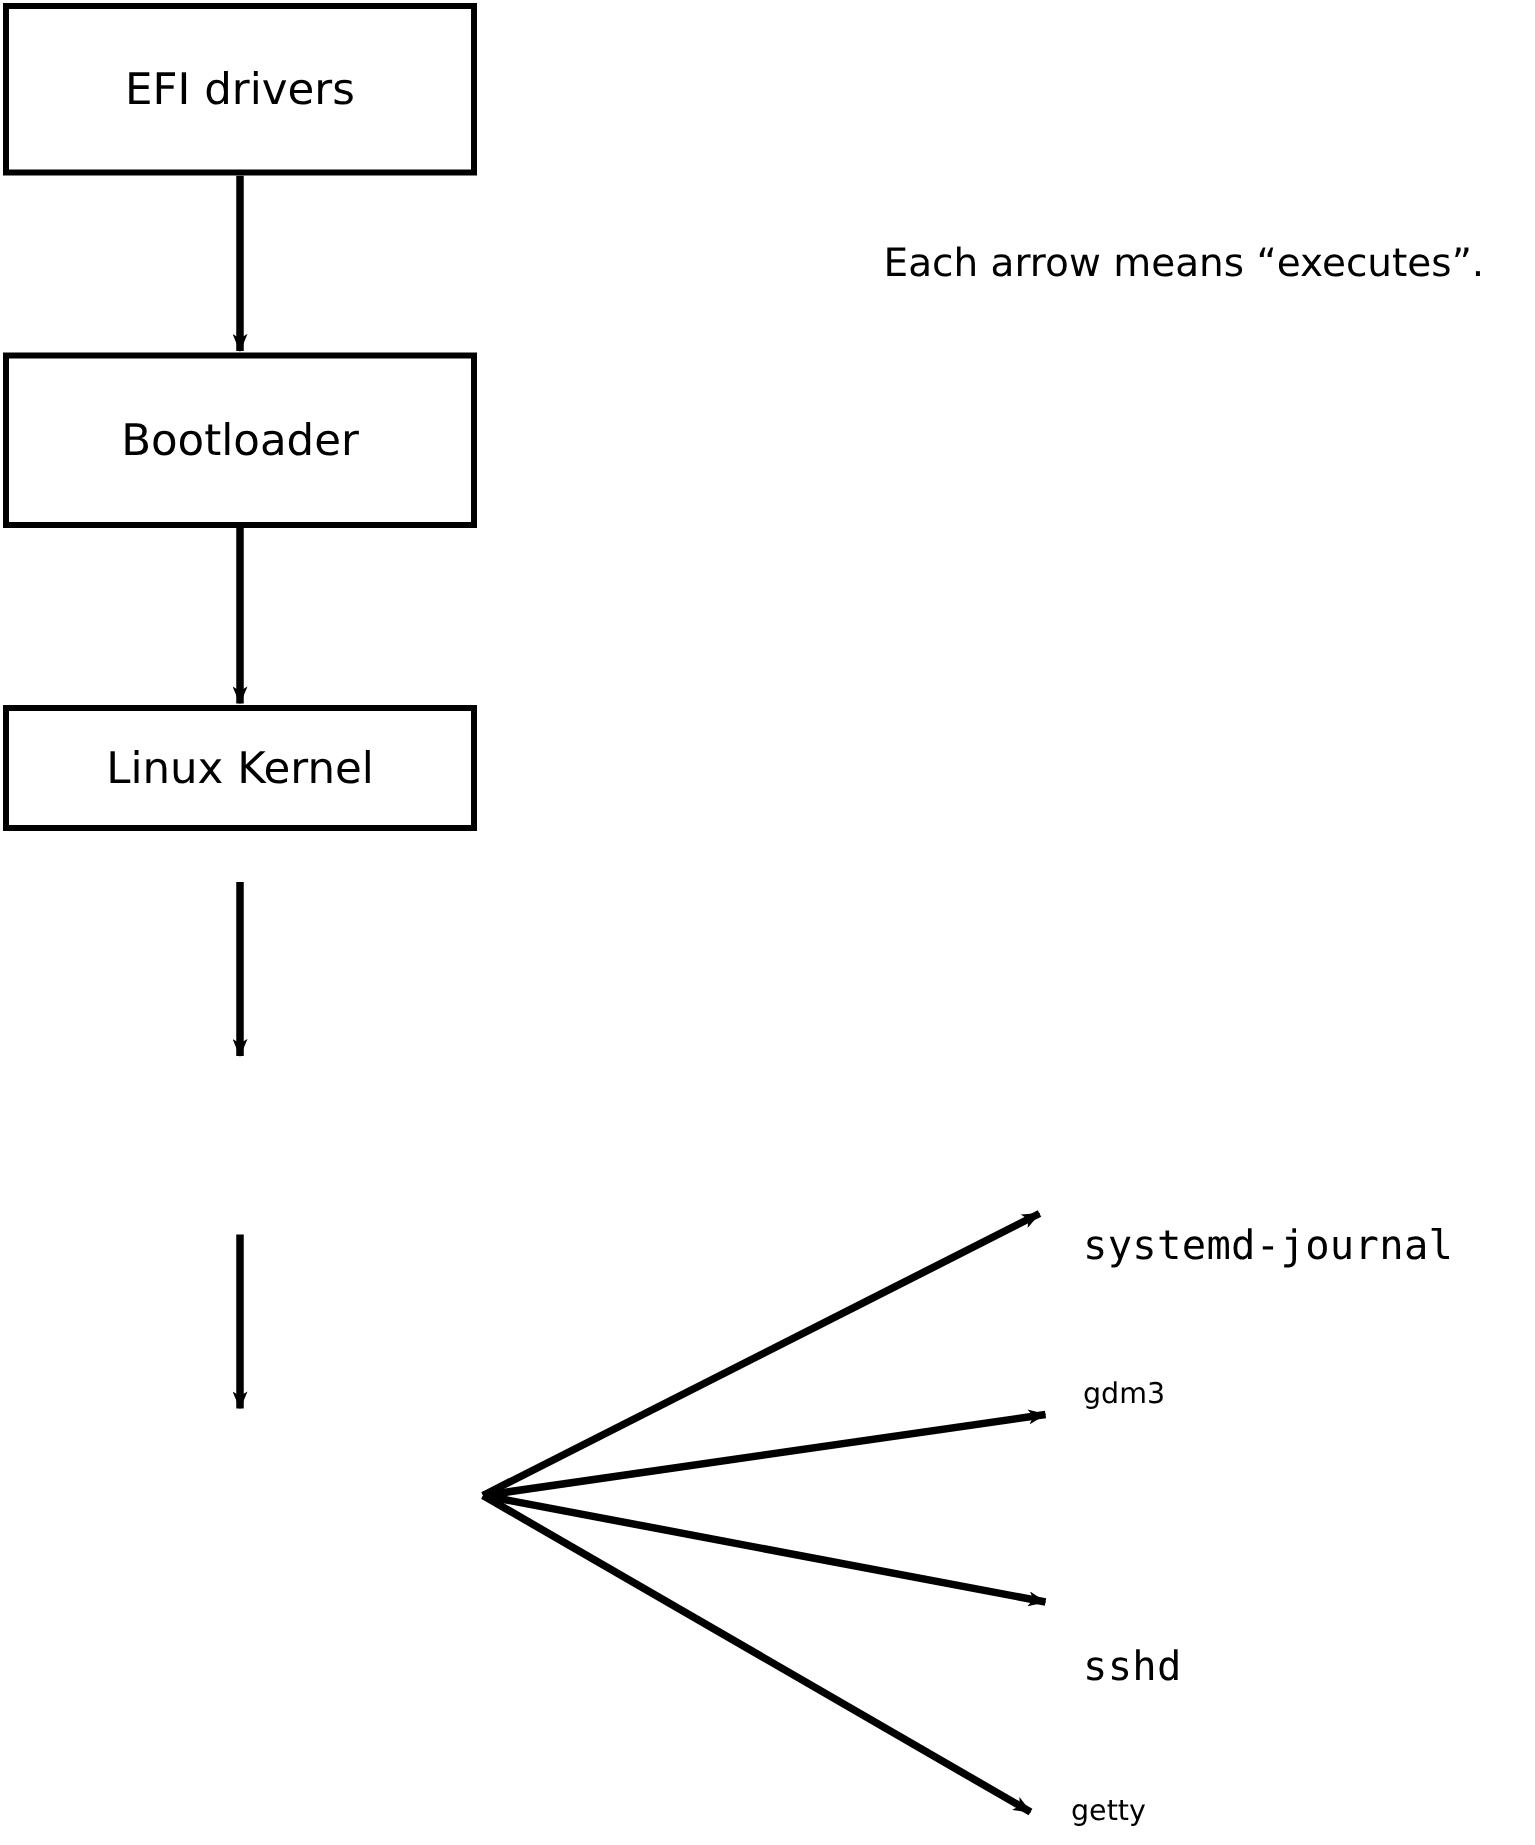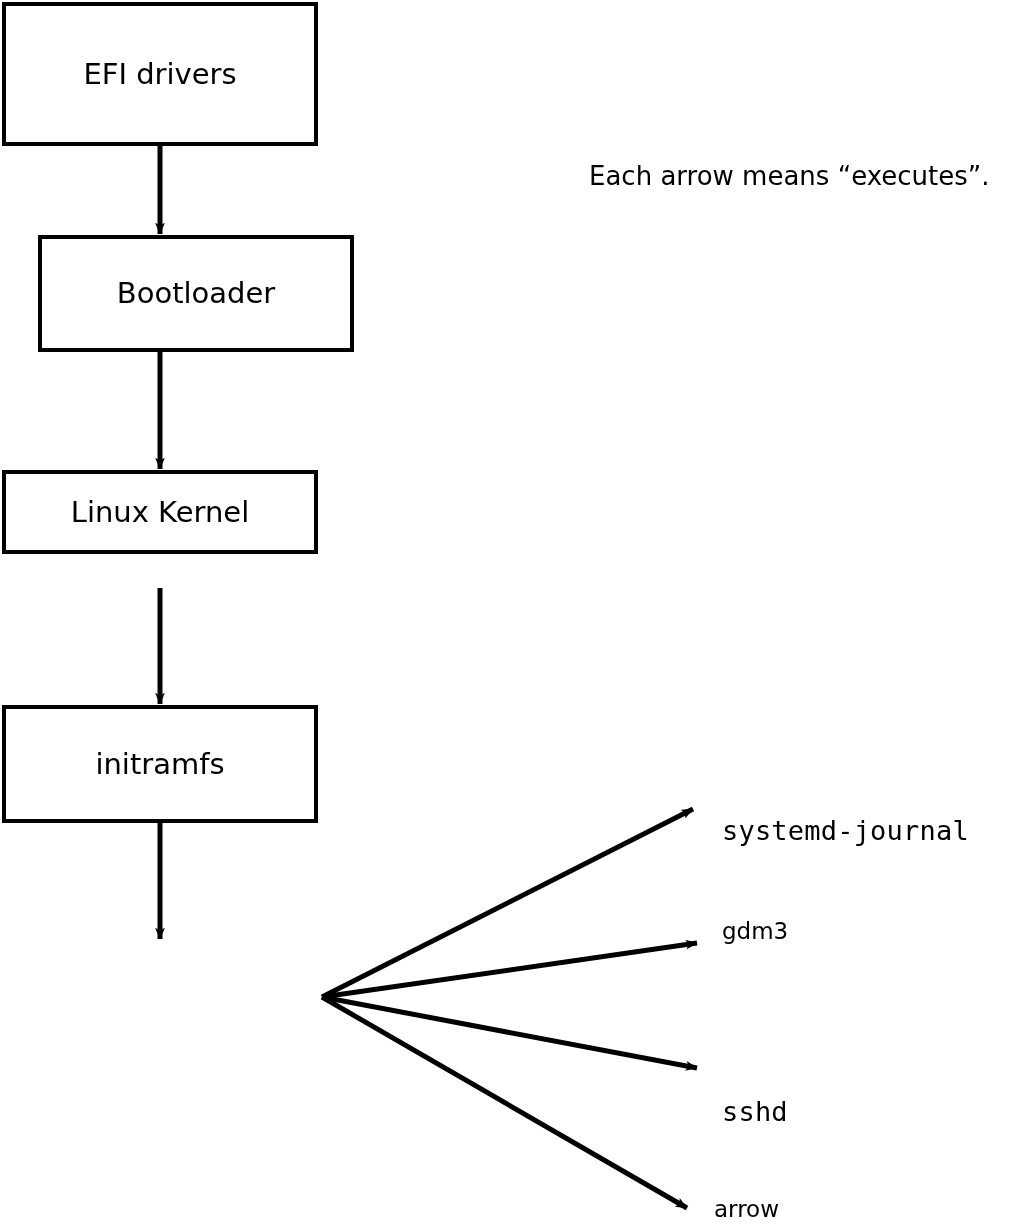--- a/index.html
+++ b/index.html
@@ -49,21 +49,21 @@
     line-height: 1;
   }
   .leaf-label.mono {
     font-family: "DejaVu Sans Mono", monospace;
     font-size: 27px;
     letter-spacing: 0.2px;
     margin-top: 40px;
   }
   .leaf-label.sans {
     font-family: "DejaVu Sans", sans-serif;
-    font-size: 23px;
+    font-size: 19px;
   }
   #caption {
     position: absolute;
     left: 562px;
     top: 163px;
     font-family: "DejaVu Sans", sans-serif;
     font-size: 26px;
     line-height: 1;
     white-space: nowrap;
     color: #000000;
@@ -89,40 +89,37 @@
       <line x1="160" y1="823" x2="160" y2="939" stroke="#000000" stroke-width="5" marker-end="url(#arrowhead)"></line>
     </g>
     <g>
       <line x1="322" y1="997" x2="693" y2="809" stroke="#000000" stroke-width="5" marker-end="url(#arrowhead)"></line>
       <line x1="322" y1="997" x2="697" y2="943" stroke="#000000" stroke-width="5" marker-end="url(#arrowhead)"></line>
       <line x1="322" y1="997" x2="697" y2="1068" stroke="#000000" stroke-width="5" marker-end="url(#arrowhead)"></line>
       <line x1="322" y1="997" x2="687" y2="1208" stroke="#000000" stroke-width="5" marker-end="url(#arrowhead)"></line>
     </g>
   </svg>
 
-  <div class="node-box" style="left:2px; top:2px; width:316px; height:144px;">
+  <div class="node-box" style="left:2px; top:2px; width:316px; height:115px;">
     <span class="node-label">EFI drivers</span>
   </div>
 
-  <div class="node-box" style="left:2px; top:235px; width:316px; height:117px;margin-left:36px;">
+  <div class="node-box" style="left:2px; top:235px; width:316px; height:117px;">
     <span class="node-label">Bootloader</span>
   </div>
 
   <div class="node-box" style="left:2px; top:470px; width:316px; height:84px;">
     <span class="node-label">Linux Kernel</span>
   </div>
 
-  <div class="node-box" style="left:2px; top:705px; width:316px; height:118px;">
-    <span class="node-label">initramfs</span>
-  </div>
 
 
   <div class="leaf-label mono" style="left:722px; top:777px;">systemd-journal</div>
 
   <div class="leaf-label sans" style="left:722px; top:920px;">gdm3</div>
 
   <div class="leaf-label mono" style="left:722px; top:1058px;">sshd</div>
 
-  <div class="leaf-label sans" style="left:714px; top:1198px;">arrow</div>
+  <div class="leaf-label sans" style="left:714px; top:1198px;">getty</div>
 
   <div id="caption">Each arrow means “executes”.</div>
 
 </div>
 
 </body></html>

